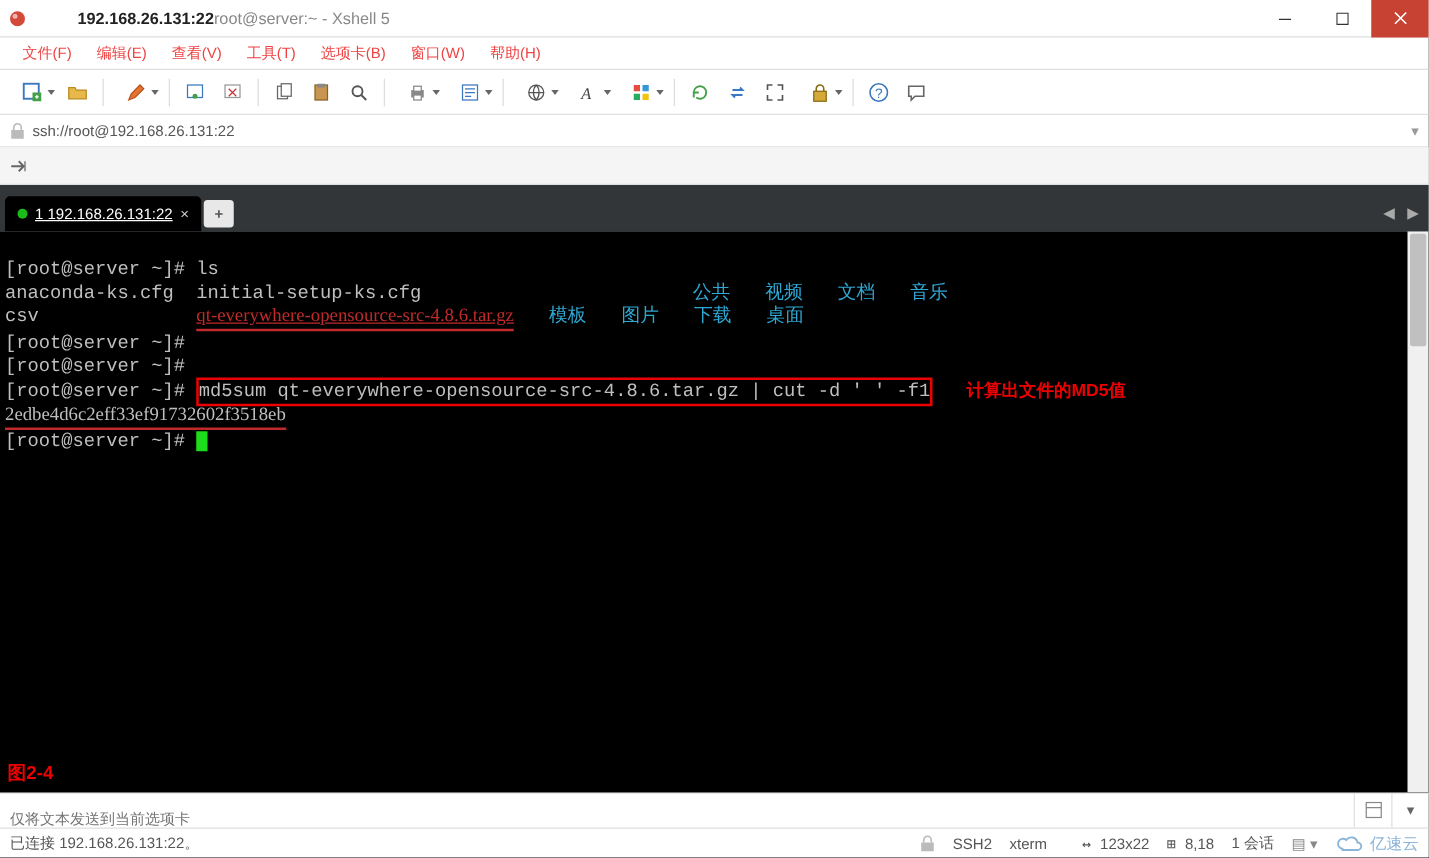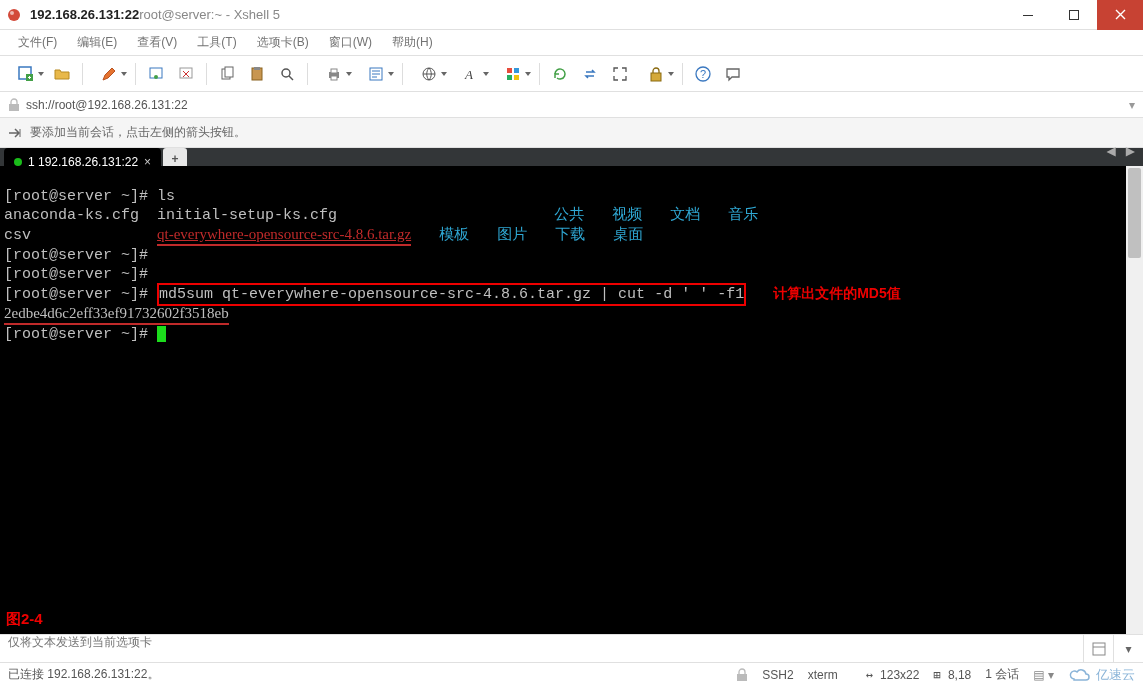--- a/index.html
+++ b/index.html
@@ -18,50 +18,50 @@
   background: #fff;
   display: flex;
   align-items: center;
   padding: 0 0 0 6px;
   border-bottom: 1px solid #e0e0e0;
 }
 .titlebar .app-icon {
   width: 16px; height: 16px;
   margin-right: 8px;
 }
-.titlebar .title-1 { font-weight: bold; font-size: 13px; color: #222; }
+.titlebar .title-1 { font-weight: bold; font-size: 13px; color: #222; margin-left: 32px; }
 .titlebar .title-2 { margin-left: 0; font-size: 13px; color: #888; }
 .win-controls { margin-left: auto; display: flex; }
 .win-btn { width: 46px; height: 30px; display:flex; align-items:center; justify-content:center; color:#444; }
 .win-btn.close { background:#c74233; color:#fff; }
 .menubar {
   height: 26px; display:flex; align-items:center; padding: 0 10px; gap: 4px;
   border-bottom: 1px solid #e0e0e0;
 }
-.menubar .mitem { padding: 3px 8px; color:#737373; font-size:12px; }
+.menubar .mitem { padding: 3px 8px; color:#ef4444; font-size:12px; }
 .toolbar {
   height: 36px; display:flex; align-items:center; padding: 0 6px; gap: 2px;
   border-bottom: 1px solid #e0e0e0;
 }
 .tbtn { width: 28px; height: 28px; display:flex; align-items:center; justify-content:center; position:relative; }
 .tbtn.wdrop { width: 40px; }
 .tbtn .drop { position:absolute; right:2px; top:12px; border-left:3px solid transparent; border-right:3px solid transparent; border-top:4px solid #666; }
 .tsep { width:1px; height:22px; background:#ddd; margin:0 4px; }
 .addrbar {
   height: 26px; display:flex; align-items:center; padding: 0 8px;
   border-bottom: 1px solid #e0e0e0; color:#555; font-size:12px;
 }
 .addrbar .lock { margin-right:6px; color:#888; }
 .hintbar {
   height: 30px; display:flex; align-items:center; padding: 0 8px;
   background:#f5f5f5; border-bottom: 1px solid #e0e0e0; color:#666;
 }
 .hintbar .hicon { margin-right:6px; }
 .tab-strip {
-  height: 18px; background:#333638; display:flex; align-items:flex-start; padding: 0 4px;
+  height: 37px; background:#333638; display:flex; align-items:flex-end; padding: 0 4px;
   gap: 2px; position:relative;
 }
 .tab {
   height: 28px; background:#000; color:#fff; display:flex; align-items:center;
   padding: 0 10px; border-top-left-radius:4px; border-top-right-radius:4px;
   font-size:12px; gap:6px;
 }
 .tab .dot { width:8px; height:8px; background:#1abc1a; border-radius:50%; }
 .tab .tlabel { text-decoration: underline; }
 .tab .tclose { color:#ccc; font-size:12px; }
@@ -85,21 +85,21 @@
 .annotation {
   position:absolute; color:#e00; font-weight:bold;
   font-family:"Microsoft YaHei",sans-serif; font-size:15px;
 }
 .underline-red { border-bottom:2px solid #c02a2a; display:inline-block;font-family:Liberation Serif, serif; }
 .scrollbar-v {
   position:absolute; right:0; top:0; bottom:0; width:17px; background:#f0f0f0;
 }
 .scrollbar-v .thumb { position:absolute; left:2px; right:2px; top:2px; height:90px; background:#c0c0c0; border-radius:2px; }
 .sendbar {
-  height: 28px; border-top:1px solid #e0e0e0; display:flex; align-items:flex-start;
+  height: 28px; border-top:1px solid #e0e0e0; display:flex; align-items:flex-end;
 }
 .sendbar input {
   flex:1; border:none; padding:0 8px; font-size:12px; color:#999; outline:none;
 }
 .sendbar .sbtn {
   width:30px; height:28px; display:flex; align-items:center; justify-content:center;
   border-left:1px solid #e0e0e0; color:#666;
 }
 .statusbar {
   height: 24px; border-top:1px solid #e0e0e0; display:flex; align-items:center;
@@ -291,21 +291,20 @@
   <span style="margin-left:auto;color:#999">▾</span>
 </div>
 
 <div class="hintbar">
   <span class="hicon">
     <svg width="16" height="14">
         <path d="M1 7h9M7 3l4 4-4 4" fill="none" stroke="#666" stroke-width="1.5"></path>
         <path d="M12 3v8" stroke="#666"></path>
       </svg>
   </span>
-  <span>要添加当前会话，点击左侧的箭头按钮。</span>
 </div>
 
 <div class="tab-strip">
   <div class="tab">
     <span class="dot"></span>
     <span class="tlabel">1 192.168.26.131:22</span>
     <span class="tclose">×</span>
   </div>
   <div class="newtab">+</div>
   <div class="tab-nav">

